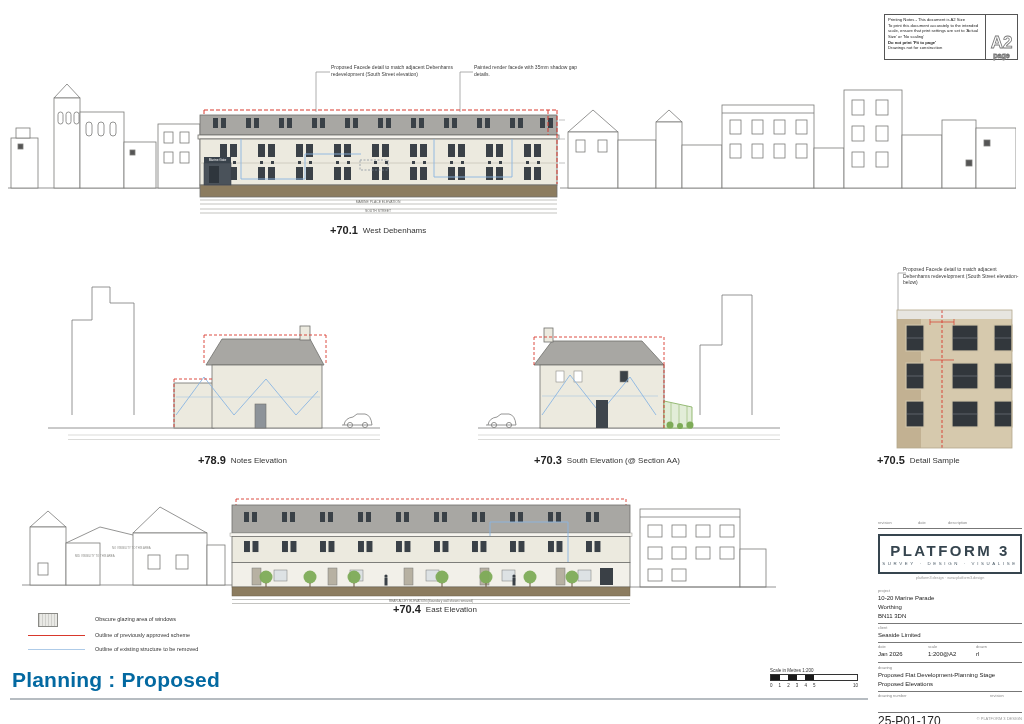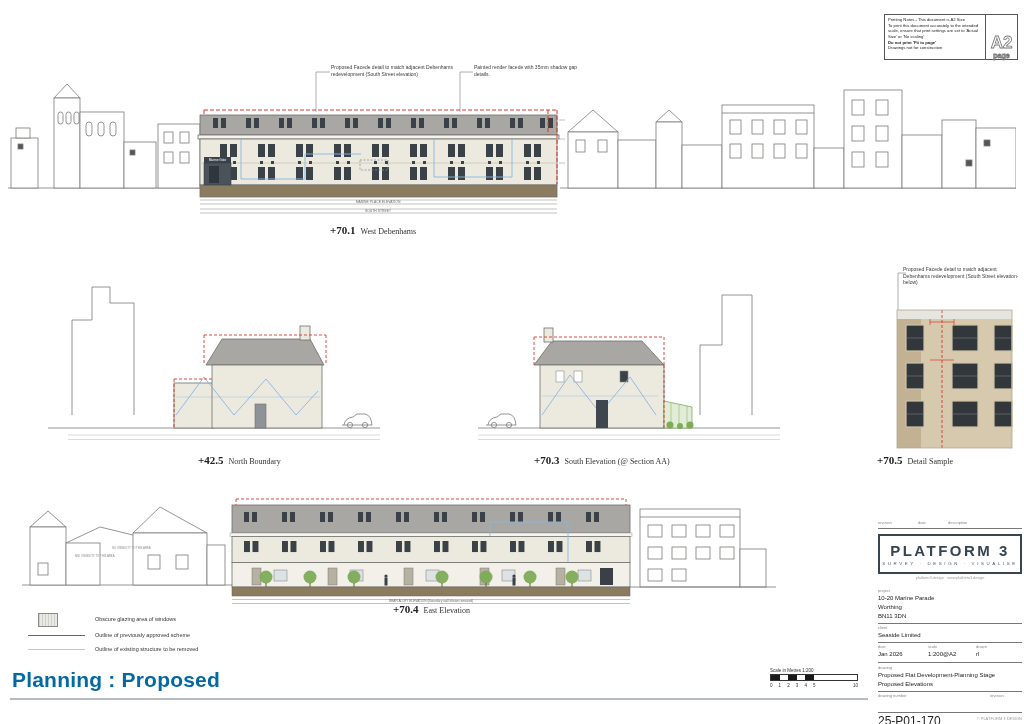--- a/index.html
+++ b/index.html
@@ -2,21 +2,21 @@
 <html><head>
 <meta charset="utf-8">
 <style>
   html,body{margin:0;padding:0;background:#ffffff;}
   #sheet{position:relative;width:1024px;height:724px;background:#ffffff;overflow:hidden;
          font-family:"Liberation Sans",sans-serif;color:#333;}
   .abs{position:absolute;}
   svg{display:block;}
   svg text{font-family:"Liberation Sans",sans-serif;}
   .ann{font-size:5px;line-height:1.3;color:#3c3c3c;}
-  .elabel{display:flex;align-items:flex-end;white-space:nowrap;font-family:Liberation Serif, serif;}
+  .elabel{display:flex;align-items:center;white-space:nowrap;}
   .elabel .num{font-weight:bold;font-size:11px;color:#222;}
   .elabel .nm{font-size:8px;color:#333;margin-left:5px;}
   .legend-label{font-size:5.5px;color:#333;white-space:nowrap;}
   .swatch{width:18px;height:12px;border:0.8px solid #8a8a86;
           background:repeating-linear-gradient(90deg,#cfcfcb 0 1px,#e9e9e5 1px 3px);}
   .lline{height:0;width:57px;}
   .red-line{border-top:1.6px solid #d8382c;}
   .blue-line{border-top:1px solid #aecbe8;}
   .ptitle{font-size:21px;font-weight:bold;color:#0369a1;letter-spacing:0.2px;}
   .prule{height:0;border-top:2px solid #b6bcc1;}
@@ -281,22 +281,22 @@
       <path d="M898,73 h18 M944,73 h26 M986,73 h18 M898,111 h18 M944,111 h26 M986,111 h18 M898,149 h18 M944,149 h26 M986,149 h18" stroke="#8a8f94" stroke-width="0.5"></path>
       <path d="M934,45 V183" stroke="#d8382c" stroke-dasharray="3,2" stroke-width="0.9" fill="none"></path>
       <path d="M922,57 H946 M922,54 V60 M946,54 V60 M922,95 H946" stroke="#d8382c" stroke-width="0.7" fill="none"></path>
       <rect x="889" y="45" width="115" height="138" fill="none" stroke="#b5a88c" stroke-width="0.8"></rect>
     </g>
   </svg>
 
   <div class="abs ann" style="left:903px;top:266px;width:122px">Proposed Facede detail to match adjacent Debenhams redevelopment (South Street elevation- below)</div>
 
   <div class="abs elabel" style="left:198px;top:454px">
-    <span class="num">+42.5</span>
-    <span class="nm">North Boundary</span>
+    <span class="num">+78.9</span>
+    <span class="nm">Notes Elevation</span>
   </div>
   <div class="abs elabel" style="left:534px;top:454px">
     <span class="num">+70.3</span>
     <span class="nm">South Elevation  (@ Section AA)</span>
   </div>
   <div class="abs elabel" style="left:877px;top:454px">
     <span class="num">+70.5</span>
     <span class="nm">Detail Sample</span>
   </div>
 

